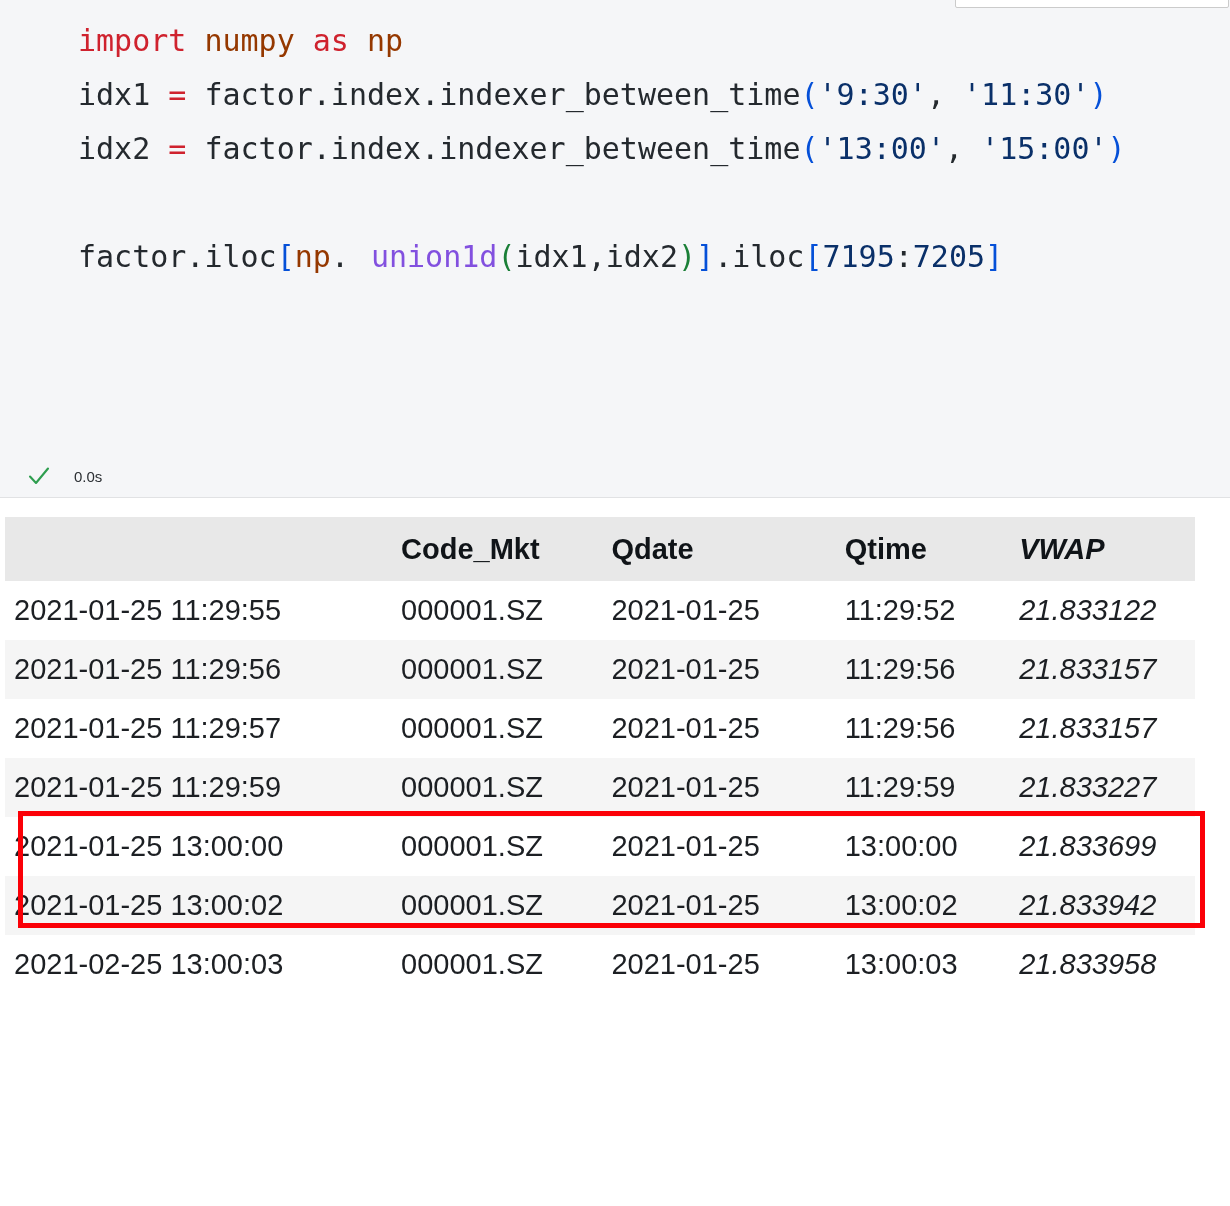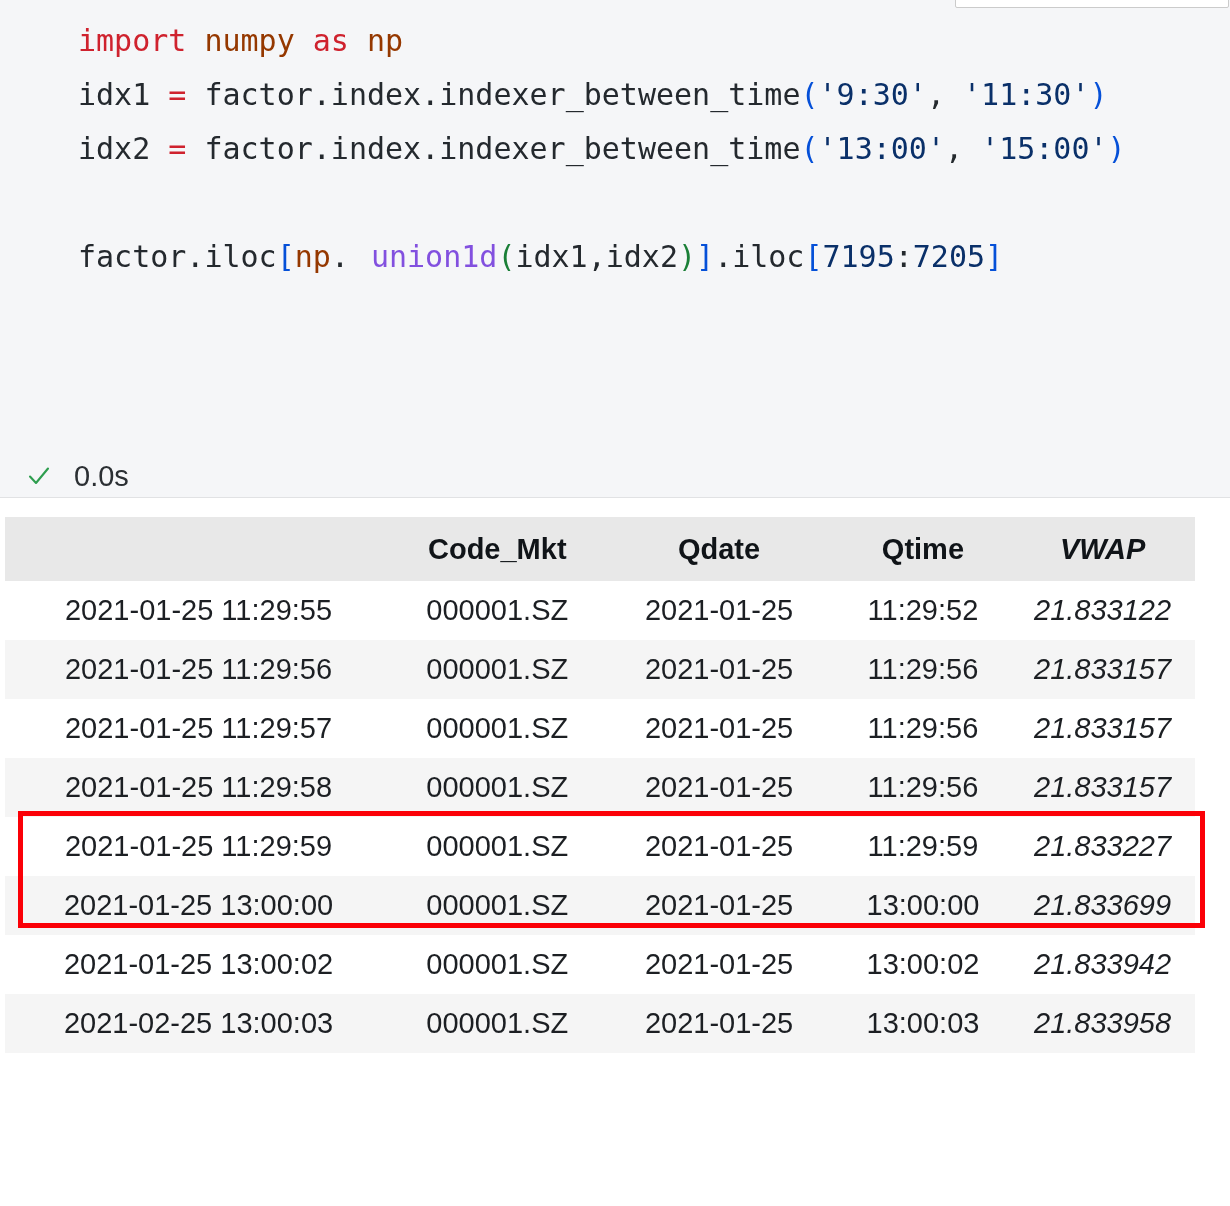--- a/index.html
+++ b/index.html
@@ -98,21 +98,21 @@
   }
   .check-icon {
     margin-left: 26px;
     width: 26px;
     height: 26px;
     display: inline-block;
   }
   .status-time {
     margin-left: 22px;
     font-family: "Liberation Sans", sans-serif;
-    font-size: 29px;
+    font-size: 15px;
     color: #2b2f33;
   }
   .cell-divider {
     position: absolute;
     top: 497px;
     left: 0;
     width: 1230px;
     height: 1px;
     background: #e1e2e4;
   }
@@ -132,21 +132,21 @@
     top: 19px;
     left: 5px;
     width: 1190px;
     border-collapse: collapse;
     font-family: "Liberation Sans", sans-serif;
     font-size: 29px;
     color: #1c1f23;
   }
   table.df th,
   table.df td {
-    text-align: center;
+    text-align: left;
     padding: 0 9px;
     height: 59px;
     white-space: nowrap;
     font-weight: normal;
   }
   table.df thead th {
     background: #e8e8e8;
     font-weight: bold;
     height: 64px;
     color: #101418;
@@ -223,27 +223,20 @@
             <td class="col-vwap">21.833157</td>
           </tr>
           <tr>
             <td class="col-index">2021-01-25 11:29:57</td>
             <td class="col-code">000001.SZ</td>
             <td class="col-qdate">2021-01-25</td>
             <td class="col-qtime">11:29:56</td>
             <td class="col-vwap">21.833157</td>
           </tr>
           <tr>
-            <td class="col-index">2021-01-25 11:29:58</td>
-            <td class="col-code">000001.SZ</td>
-            <td class="col-qdate">2021-01-25</td>
-            <td class="col-qtime">11:29:56</td>
-            <td class="col-vwap">21.833157</td>
-          </tr>
-          <tr>
             <td class="col-index">2021-01-25 11:29:59</td>
             <td class="col-code">000001.SZ</td>
             <td class="col-qdate">2021-01-25</td>
             <td class="col-qtime">11:29:59</td>
             <td class="col-vwap">21.833227</td>
           </tr>
           <tr>
             <td class="col-index">2021-01-25 13:00:00</td>
             <td class="col-code">000001.SZ</td>
             <td class="col-qdate">2021-01-25</td>

